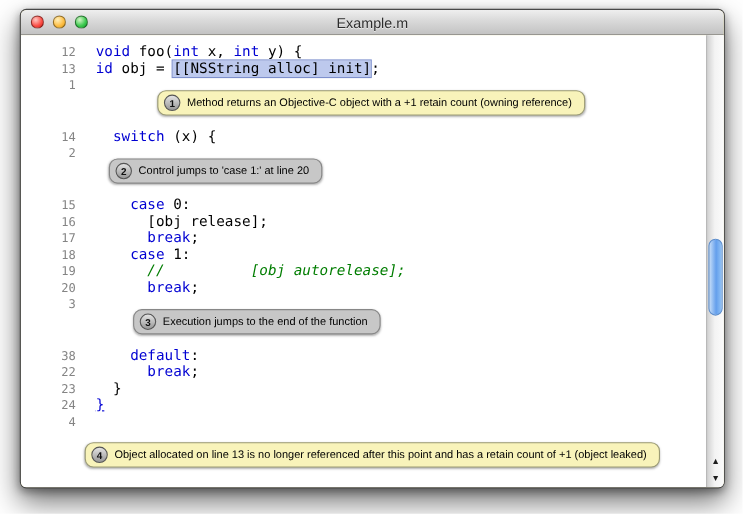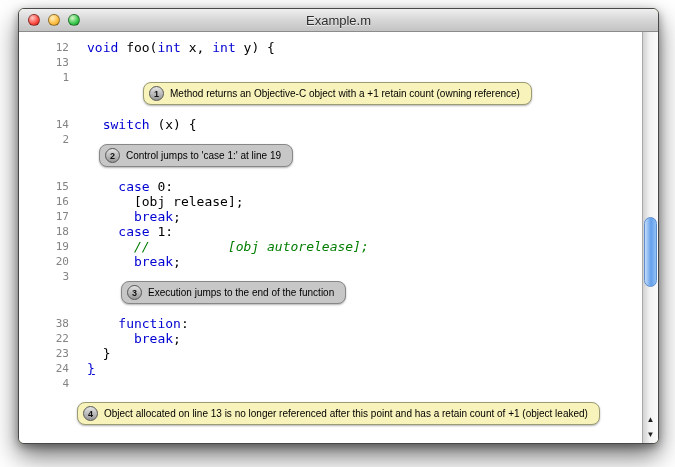--- a/index.html
+++ b/index.html
@@ -73,37 +73,38 @@
     </div>
 
     <div class="content">
       <div class="code-area" id="code-area">
           <div class="row">
             <span class="gutter">12</span>
             <span class="codeline"><span class="seg-kw">void</span><span class="seg-pl"> foo(</span><span class="seg-kw">int</span><span class="seg-pl"> x, </span><span class="seg-kw">int</span><span class="seg-pl"> y) {</span></span>
           </div>
           <div class="row">
             <span class="gutter">13</span>
+            <span class="codeline"><span class="seg-kw">id</span><span class="seg-pl"> obj = </span><span class="seg-hl">[[NSString alloc] init]</span><span class="seg-pl">;</span></span>
           </div>
           <div class="row">
             <span class="gutter">1</span>
             <div class="bubble event" style="margin-left: 56px;">
               <span class="bnum">1</span>
               <span>Method returns an Objective-C object with a +1 retain count (owning reference)</span>
             </div>
           </div>
           <div class="row">
             <span class="gutter">14</span>
             <span class="codeline"><span class="seg-pl">  </span><span class="seg-kw">switch</span><span class="seg-pl"> (x) {</span></span>
           </div>
           <div class="row">
             <span class="gutter">2</span>
             <div class="bubble control" style="margin-left: 12px;">
               <span class="bnum">2</span>
-              <span>Control jumps to 'case 1:'  at line 19</span>
+              <span>Control jumps to 'case 1:'  at line 20</span>
             </div>
           </div>
           <div class="row">
             <span class="gutter">15</span>
             <span class="codeline"><span class="seg-pl">    </span><span class="seg-kw">case</span><span class="seg-pl"> 0:</span></span>
           </div>
           <div class="row">
             <span class="gutter">16</span>
             <span class="codeline"><span class="seg-pl">      [obj release];</span></span>
           </div>
@@ -125,21 +126,21 @@
           </div>
           <div class="row">
             <span class="gutter">3</span>
             <div class="bubble control" style="margin-left: 34px;">
               <span class="bnum">3</span>
               <span>Execution jumps to the end of the function</span>
             </div>
           </div>
           <div class="row">
             <span class="gutter">38</span>
-            <span class="codeline"><span class="seg-pl">    </span><span class="seg-kw">function</span><span class="seg-pl">:</span></span>
+            <span class="codeline"><span class="seg-pl">    </span><span class="seg-kw">default</span><span class="seg-pl">:</span></span>
           </div>
           <div class="row">
             <span class="gutter">22</span>
             <span class="codeline"><span class="seg-pl">      </span><span class="seg-kw">break</span><span class="seg-pl">;</span></span>
           </div>
           <div class="row">
             <span class="gutter">23</span>
             <span class="codeline"><span class="seg-pl">  }</span></span>
           </div>
           <div class="row">

